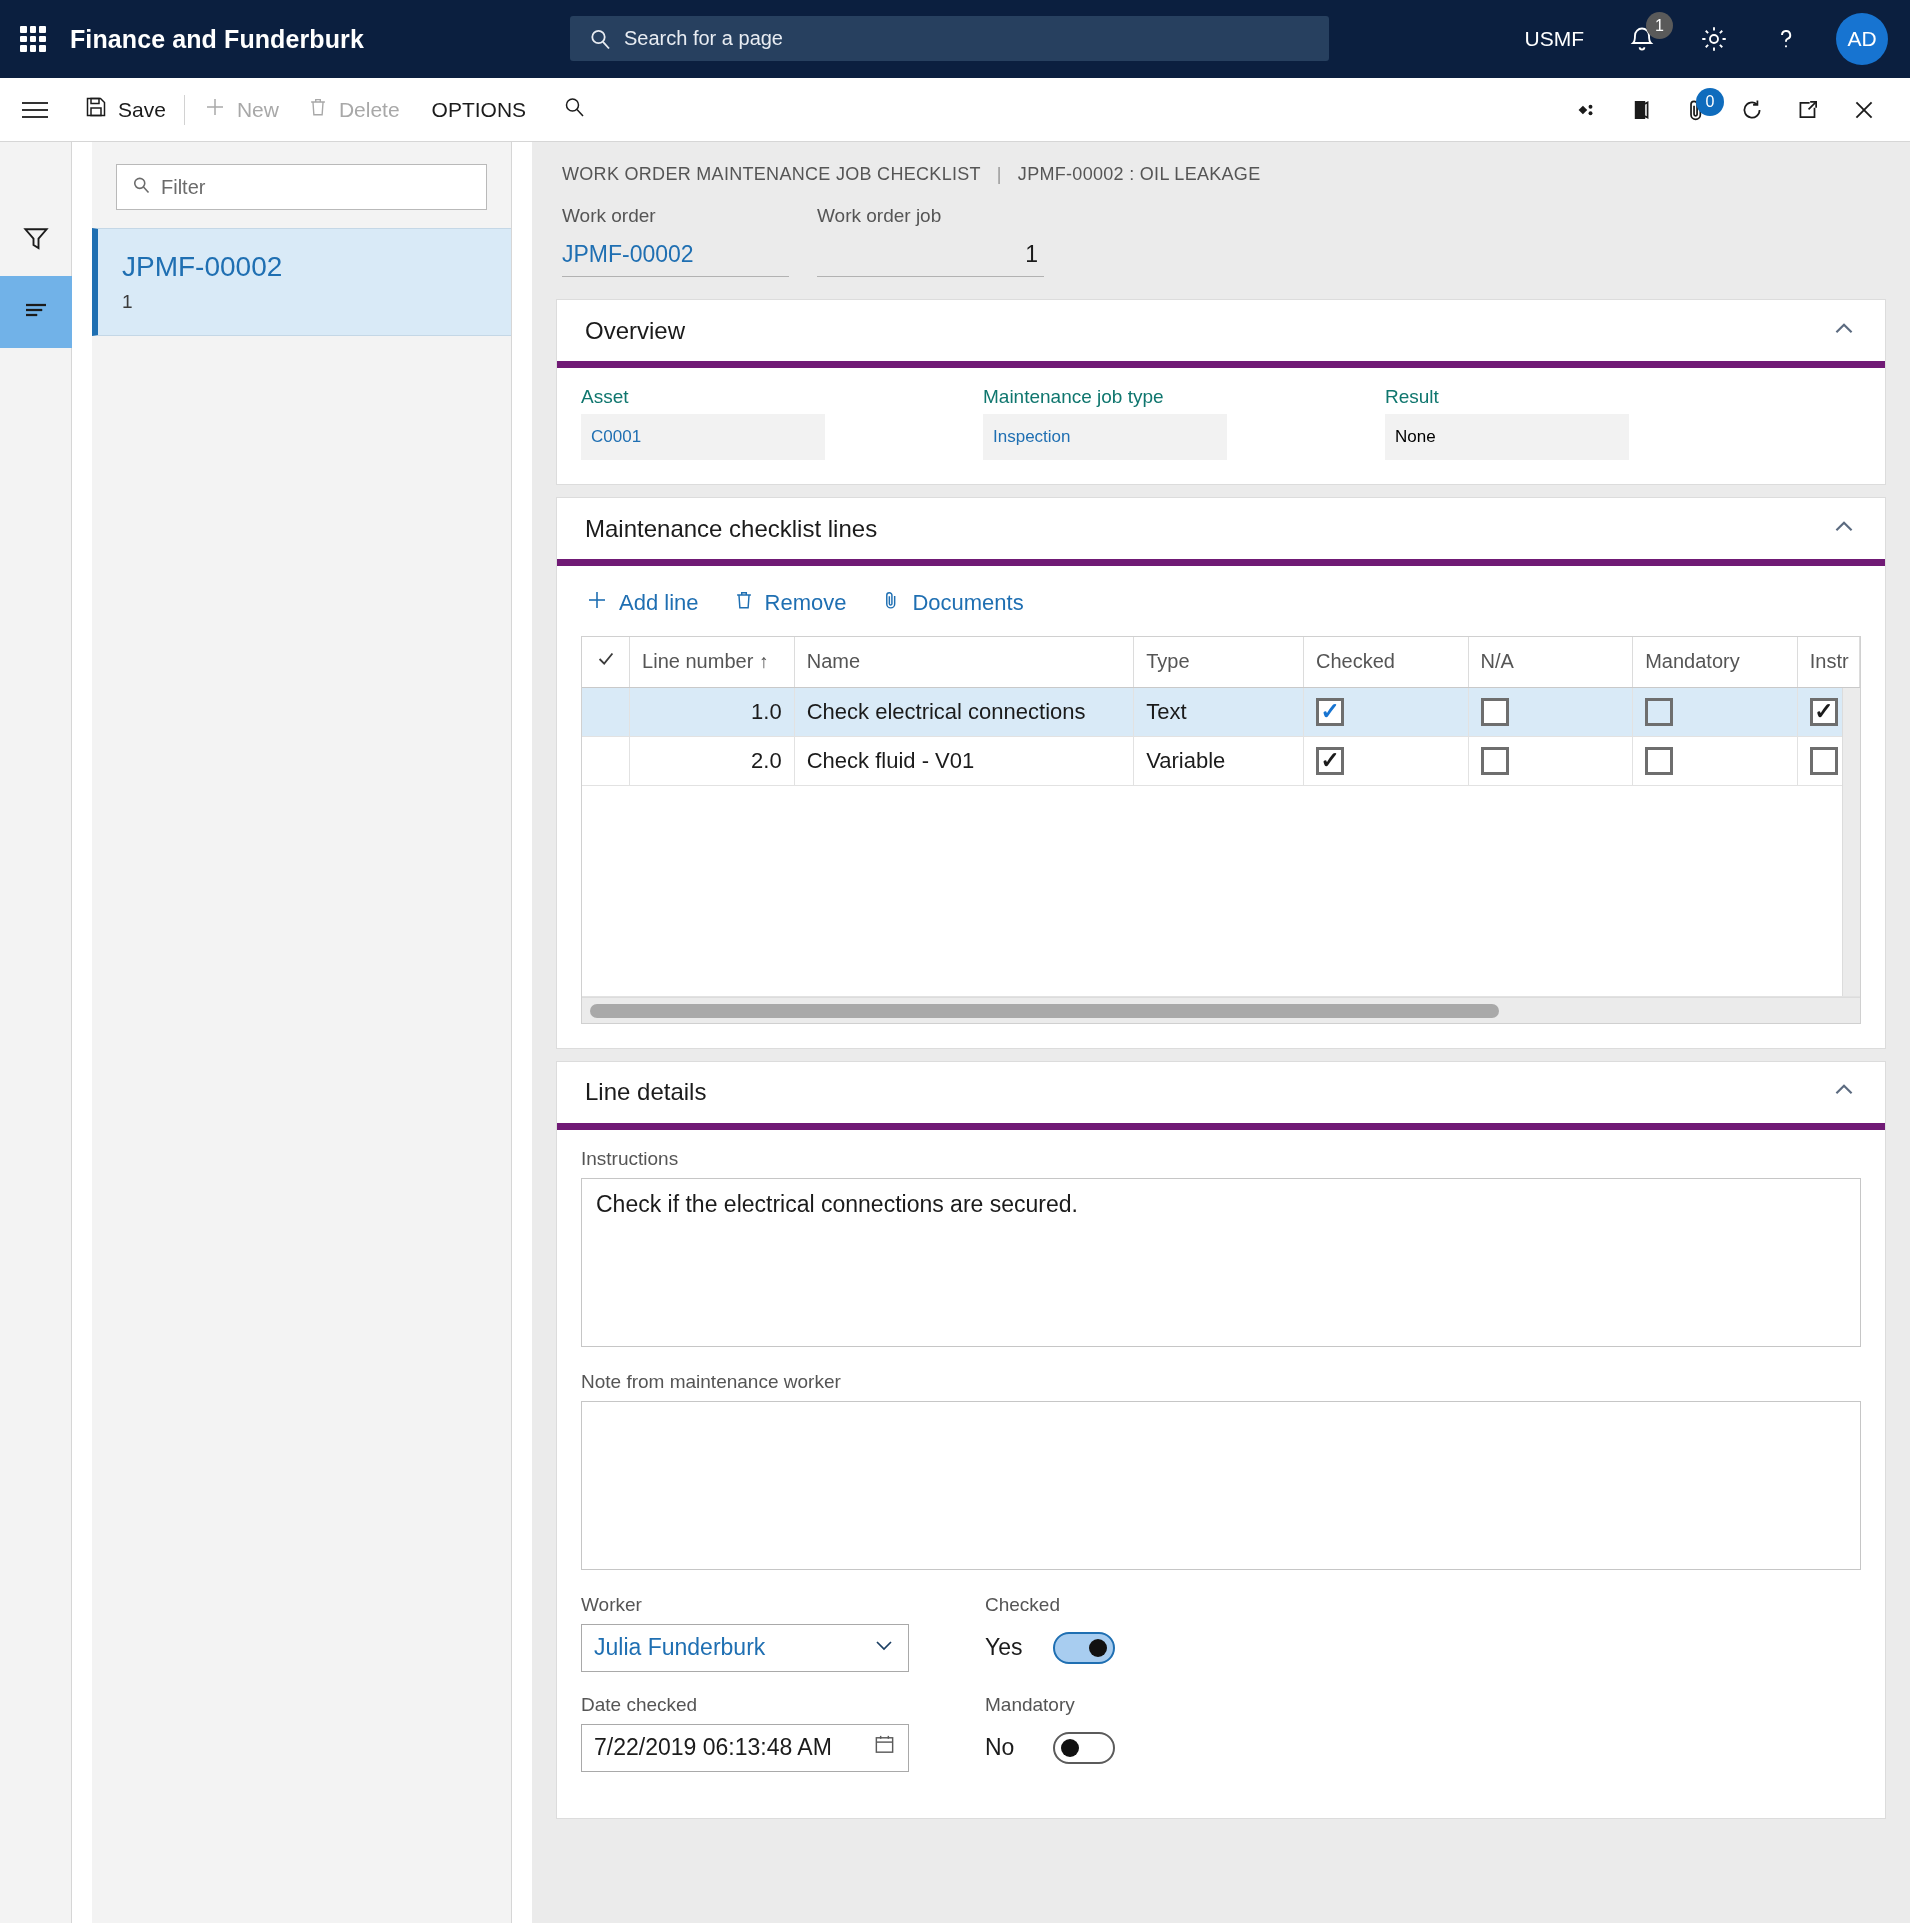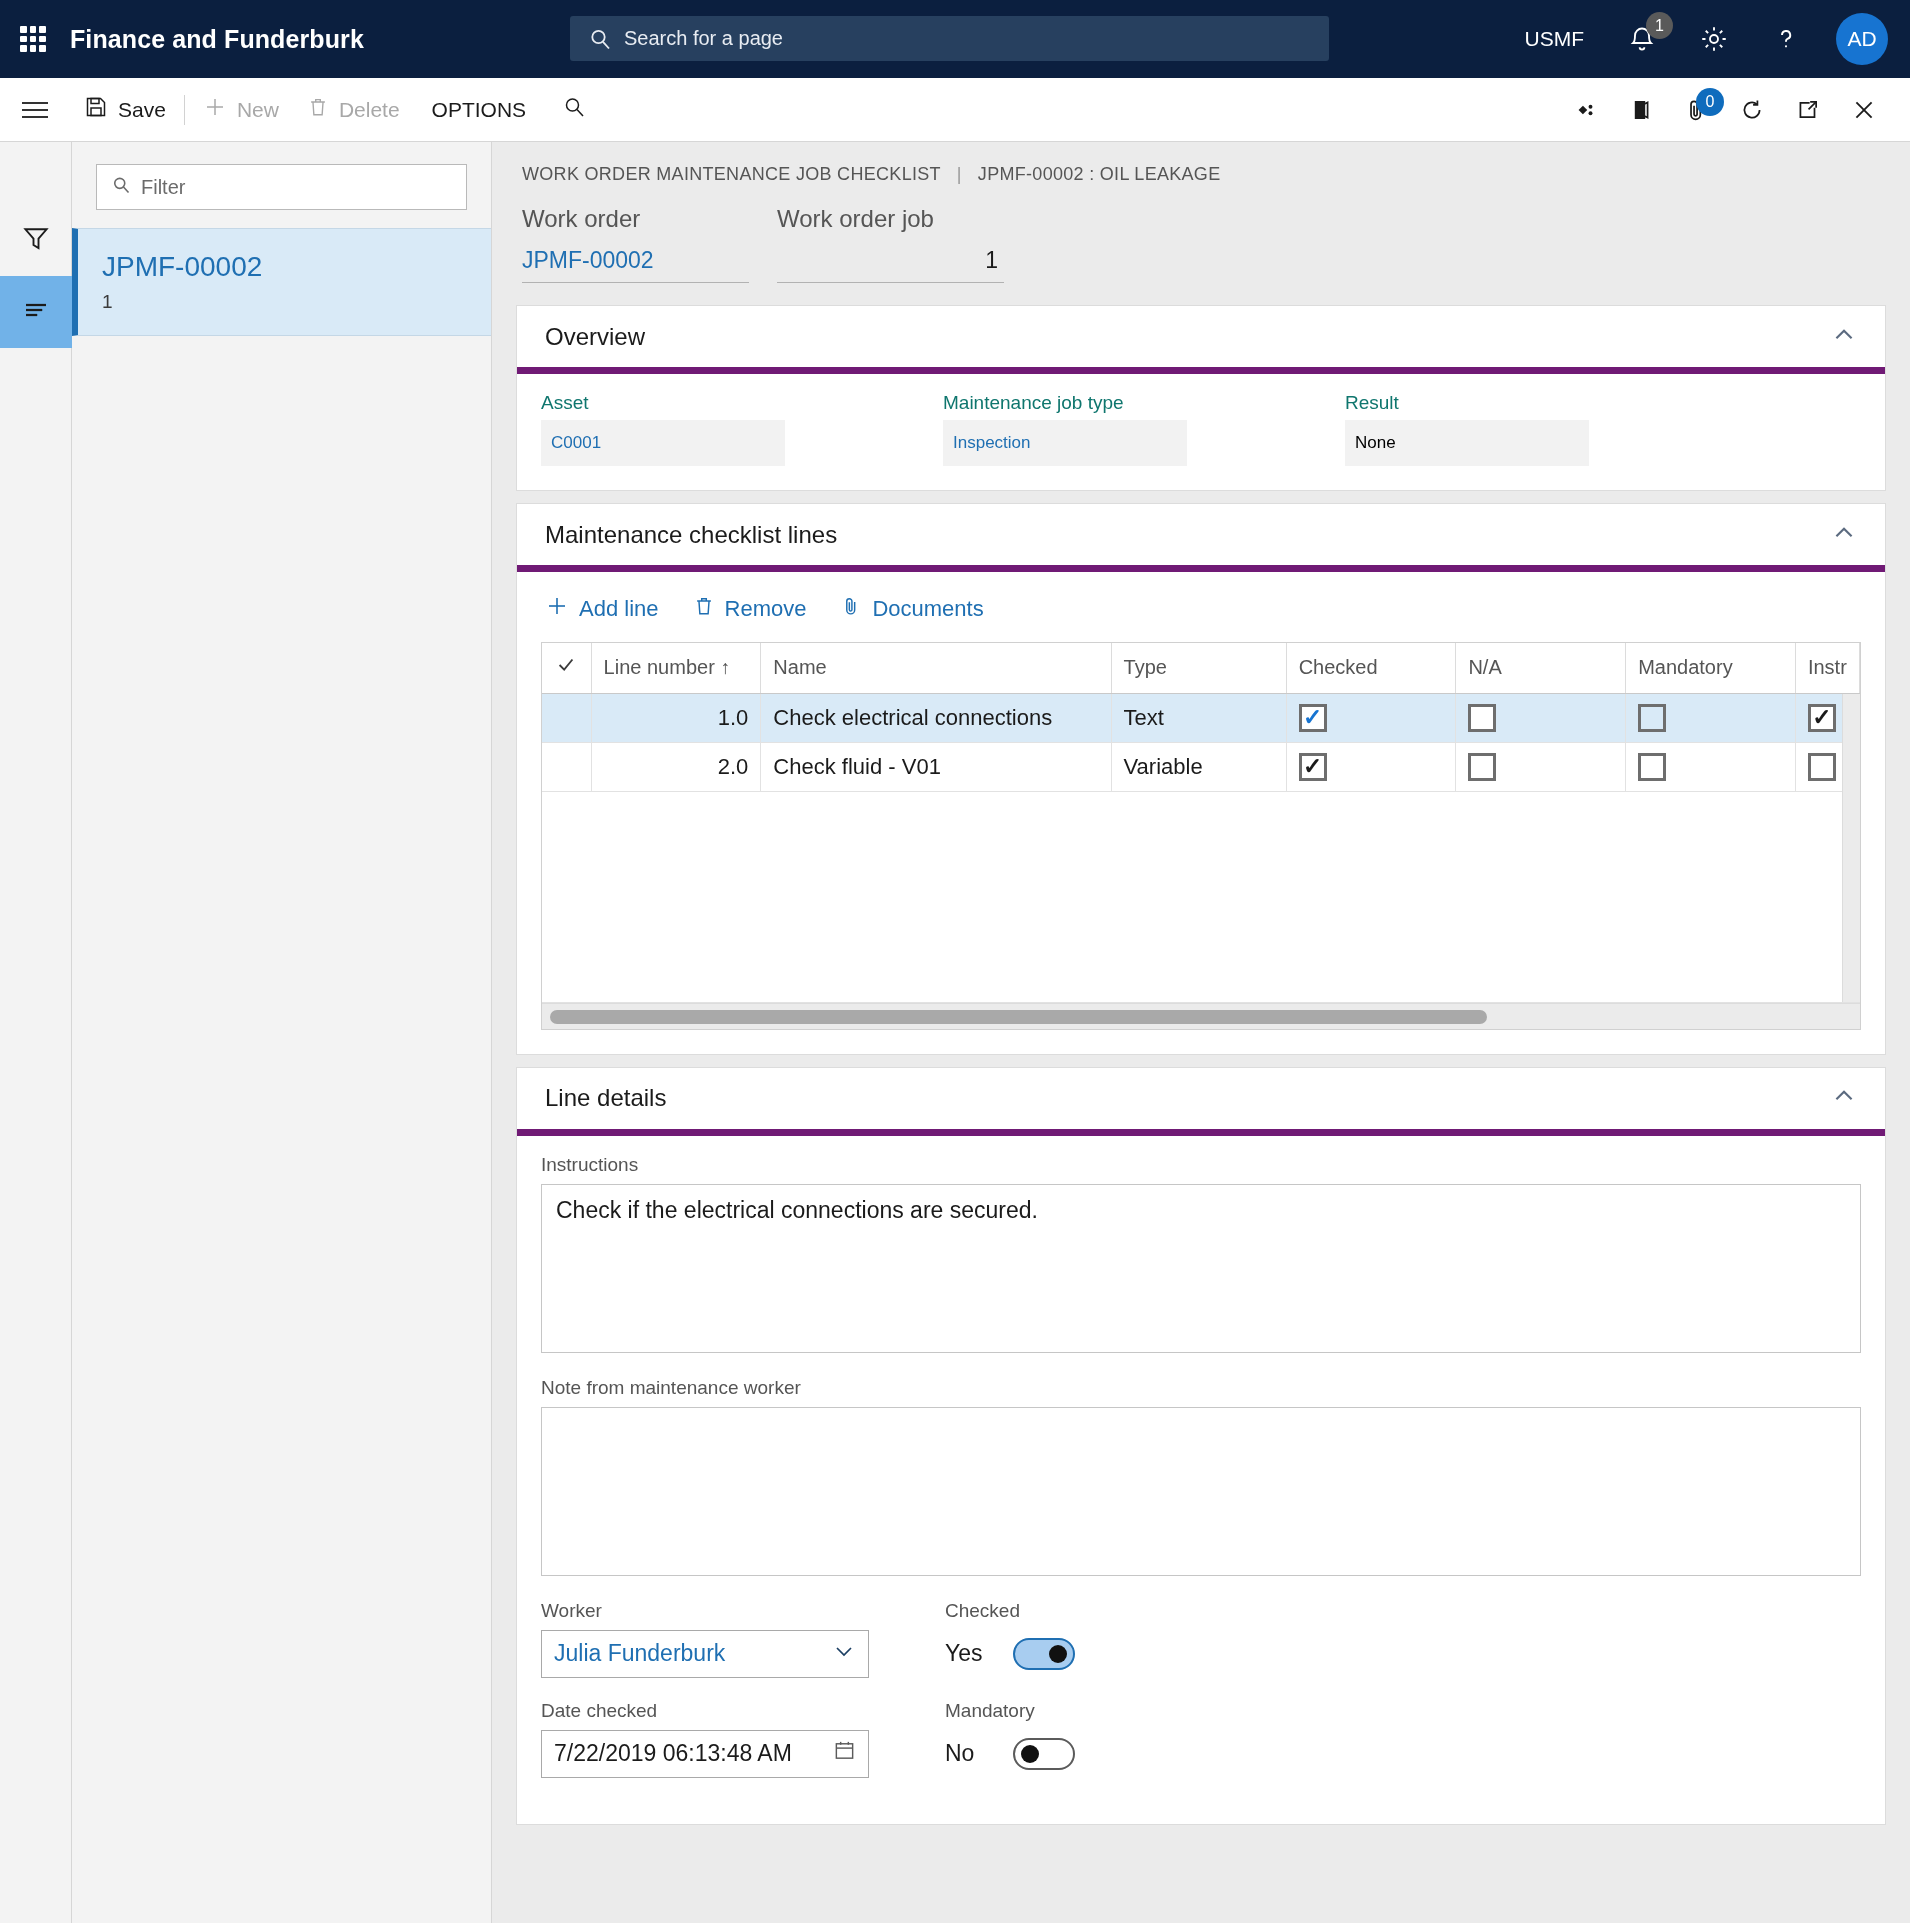--- a/index.html
+++ b/index.html
@@ -137,20 +137,21 @@
     color: #fff;
     font-size: 16px;
     display: flex; align-items: center; justify-content: center;
   }
 
   
   .body {
     display: flex;
     height: calc(1923px - 78px - 64px);
     background: #ffffff;
+    gap: 20px;
   }
 
   
   .rail {
     width: 72px;
     border-right: 1px solid #d6d6d6;
     background: #f3f3f3;
     padding-top: 62px;
     flex: 0 0 72px;
   }
@@ -210,21 +211,21 @@
   }
   .breadcrumb .bsep { margin: 0 16px; color: #999; }
   .breadcrumb .bc-main { cursor: pointer; }
 
   .hdr-fields {
     display: flex;
     gap: 28px;
     padding: 10px 6px 22px 6px;
   }
   .hf { }
-  .hf-label { font-size: 24px; color: #555; margin-bottom: 6px; }
+  .hf-label { font-size: 19px; color: #555; margin-bottom: 6px; }
   .hf-val {
     width: 227px;
     height: 44px;
     border-bottom: 1px solid #b2b2b2;
     font-size: 23px;
     display: flex;
     align-items: center;
     cursor: text;
   }
   .hf-val.link { color: #1f6fb2; }

